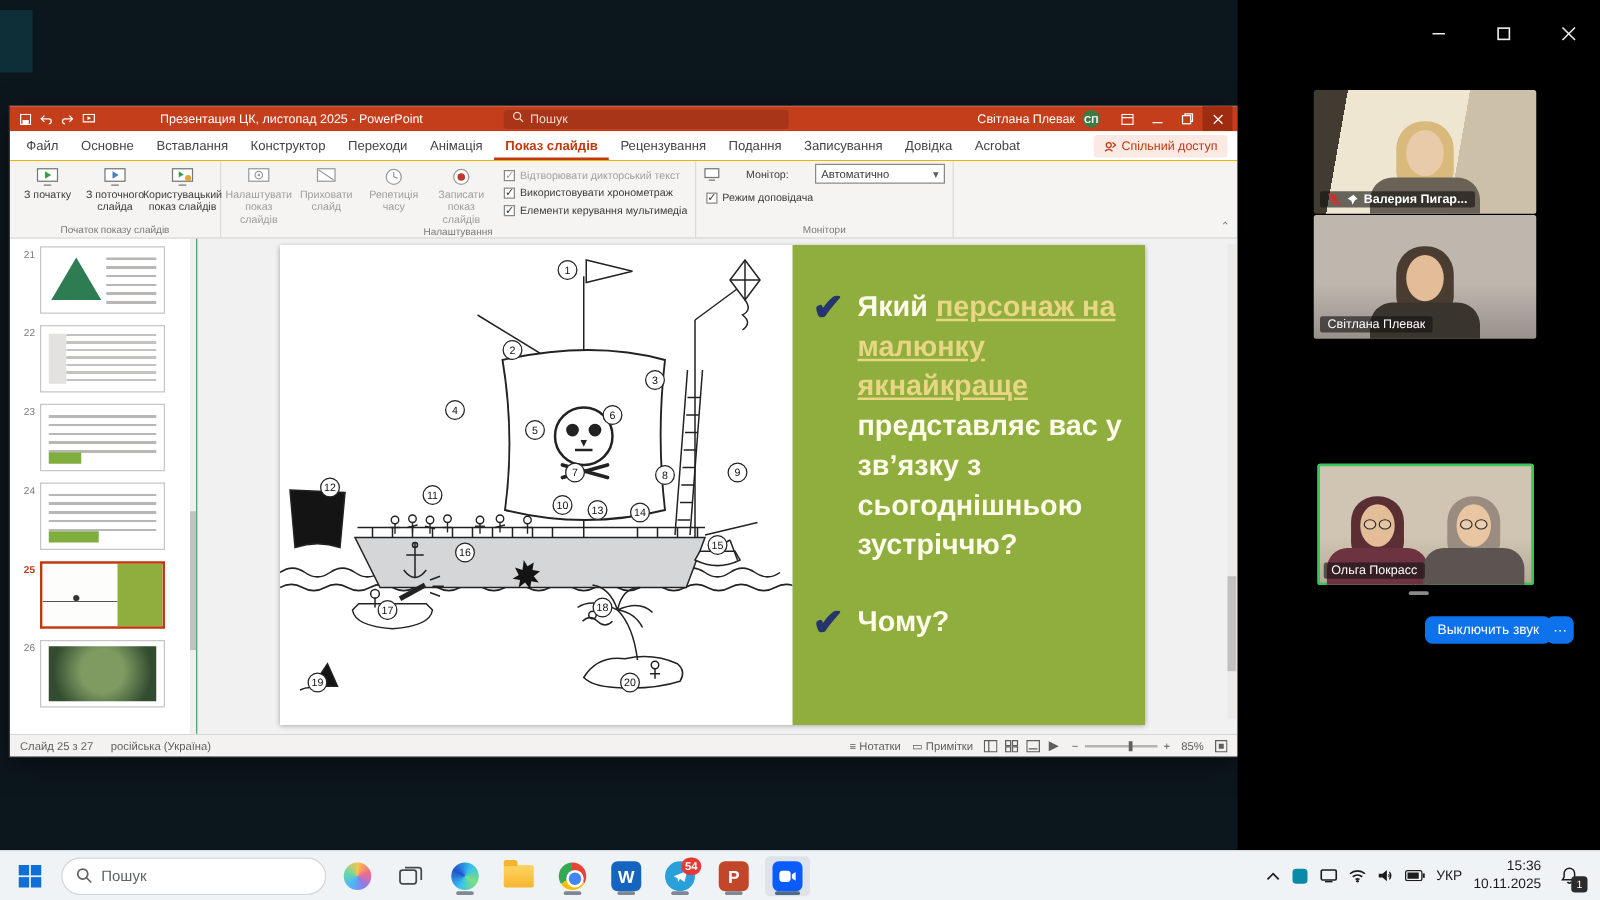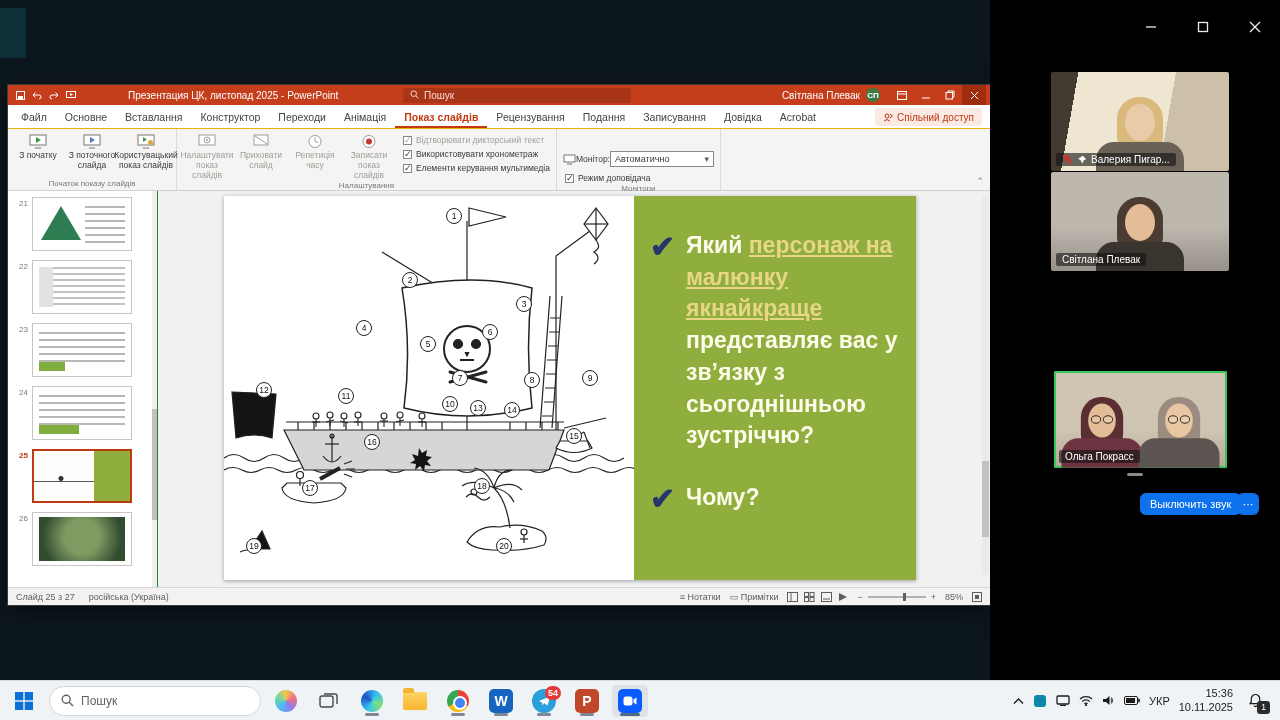--- a/index.html
+++ b/index.html
@@ -43,21 +43,21 @@
   .rgroup .glabel { text-align:center; font-size:8px; color:#7a7876; padding:1px 0 2px; }
   .rbtn { width:52px; display:flex; flex-direction:column; align-items:center; text-align:center; gap:2px; padding-top:3px; line-height:1.15; }
   .rbtn.dim { color:#9f9d9b; }
   .rbtn svg { display:block; }
   .cbcol { display:flex; flex-direction:column; justify-content:center; gap:4px; padding:4px 2px 0 6px; }
   .cb { display:flex; align-items:center; gap:4px; white-space:nowrap; }
   .cb .box { width:9px; height:9px; border:1px solid #8a8886; background:#fff; position:relative; }
   .cb.checked .box::after { content:"✓"; position:absolute; left:0px; top:-2px; font-size:9px; color:#3b3a39; }
   .cb.dim { color:#a19f9d; }
   .cb.dim .box::after { color:#a19f9d; }
-  .monitor-row { display:flex; align-items:center; gap:0; margin:20px 2px 4px; }
+  .monitor-row { display:flex; align-items:center; gap:21px; margin:0 2px 4px; }
   .mon-select { width:104px; height:16px; background:#fff; border:1px solid #8a8886; display:flex; align-items:center;
                 justify-content:space-between; padding:0 4px; font-size:9px; }
   .mon-select::after { content:"▾"; color:#605e5c; }
   .ribbon-collapse { position:absolute; right:6px; bottom:4px; color:#7a7876; font-size:9px; }
 
   .ppt-body { flex:1; display:flex; min-height:0; background:#f1f1f1; }
   .thumbs { width:150px; background:#fff; border-right:1px solid #15803d; padding:6px 2px 0 0; position:relative; overflow:hidden; }
   .trow { display:flex; gap:4px; margin:0 6px 9px 6px; align-items:flex-start; }
   .tnum { width:14px; font-size:8px; color:#7a7876; text-align:right; padding-top:2px; }
   .tbox { width:100px; height:54px; background:#fff; border:1px solid #c8c6c4; position:relative; overflow:hidden; }
@@ -99,21 +99,21 @@
   .viewbtns { display:flex; gap:6px; align-items:center; }
   .viewbtns svg { display:block; }
   .zoomctl { display:flex; align-items:center; gap:5px; }
   .zoomctl .track { width:58px; height:2px; background:#b5b3b1; position:relative; }
   .zoomctl .thumbk { position:absolute; left:60%; top:-3px; width:3px; height:8px; background:#605e5c; }
 
   
   .zoomp { position:absolute; right:0; top:0; width:290px; height:680px; background:#000; }
   .tile { position:absolute; background:#444; overflow:hidden; border-radius:2px; }
   .tile.active { outline:2px solid #35c75a; outline-offset:-2px; }
-  .t1 { left:61px; top:72px;  width:178px; height:99px;  background:linear-gradient(100deg,#423b31 0 14%,#efe6d2 14% 64%,#cdc0a8 64%); }
+  .t1 { left:61px; top:72px;  width:178px; height:99px;  background:linear-gradient(100deg,#423b31 0 14%,#efe6d2 14% 64%,#cdc0a8 64%);font-weight:bold; }
   .t2 { left:61px; top:172px; width:178px; height:99px;  background:linear-gradient(180deg,#bdb7ae 0 55%,#98918a); }
   .t3 { left:61px; top:272px; width:178px; height:99px;  background:linear-gradient(170deg,#a49e96 0 60%,#8d867f); }
   .t4 { left:64px; top:371px; width:173px; height:97px;  background:linear-gradient(180deg,#cfc5b2 0 60%,#b4a995); }
   .t5 { left:31px; top:480px; width:239px; height:152px; background:radial-gradient(circle at 55% 35%,#bca183 0 40%,#6e573f 95%); }
   .avatar { position:absolute; left:50%; transform:translateX(-50%); bottom:0; width:96px; height:74px; }
   .avatar .hair { position:absolute; left:50%; transform:translateX(-50%); top:0; width:46px; height:56px; border-radius:22px 22px 16px 16px; background:var(--hair); }
   .avatar .face { position:absolute; left:50%; transform:translateX(-50%); top:7px; width:30px; height:37px; border-radius:50%; background:var(--skin); }
   .avatar .glasses { position:absolute; left:50%; transform:translateX(-50%); top:20px; width:30px; height:9px; display:flex; gap:2px; justify-content:center; }
   .avatar .glasses i { width:11px; height:9px; border:1.5px solid #2a2a2a; border-radius:50%; background:rgba(255,255,255,.15); }
   .avatar .bodyb { position:absolute; left:50%; transform:translateX(-50%); bottom:-3px; width:88px; height:32px; border-radius:18px 18px 0 0; background:var(--top); }

